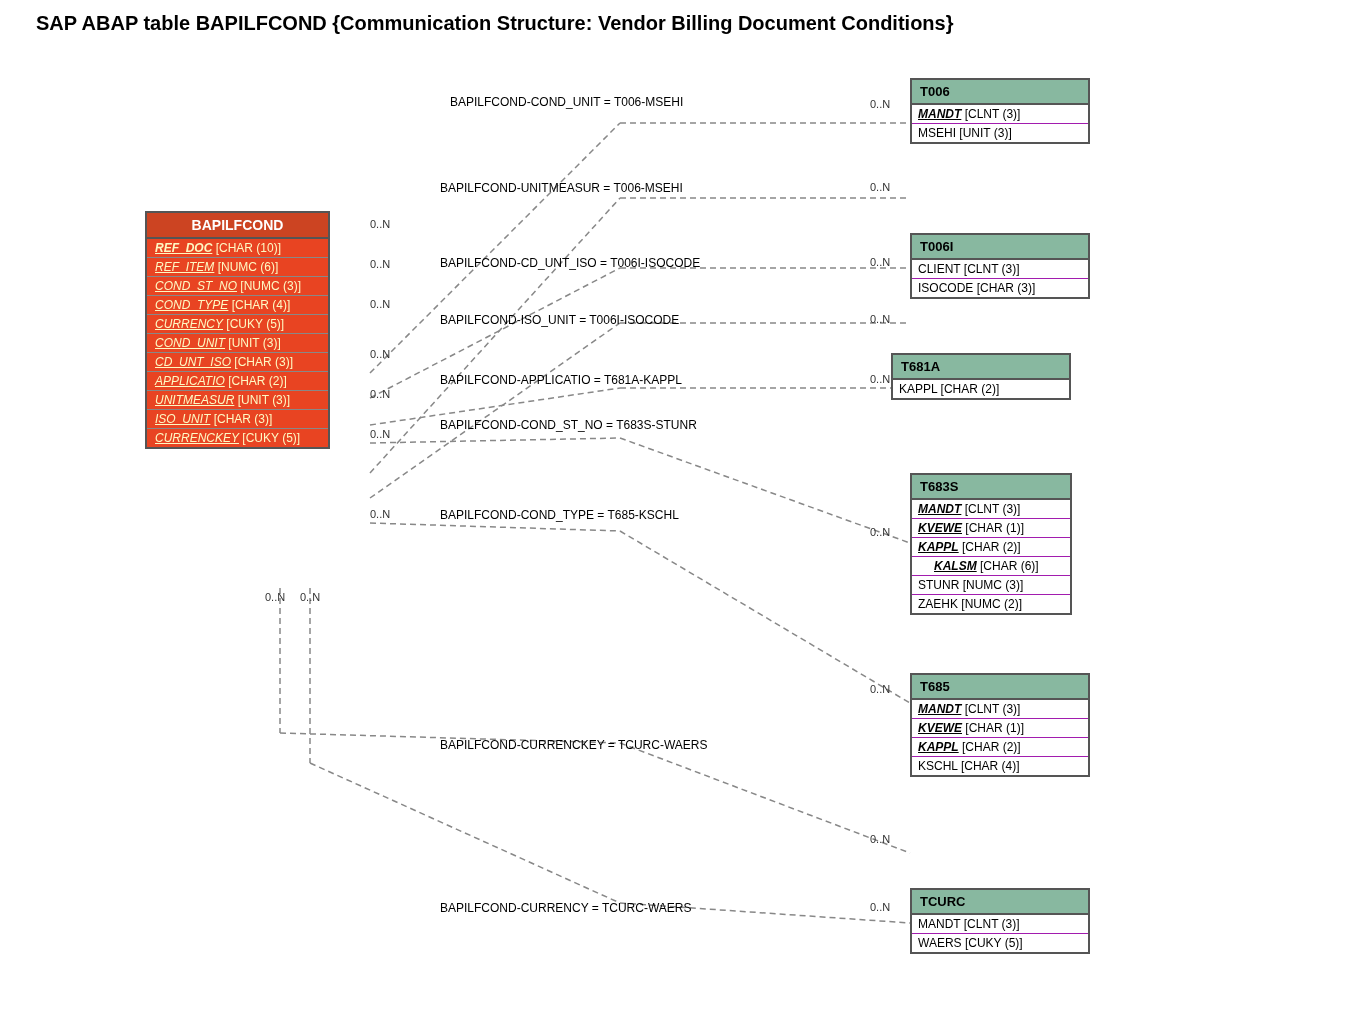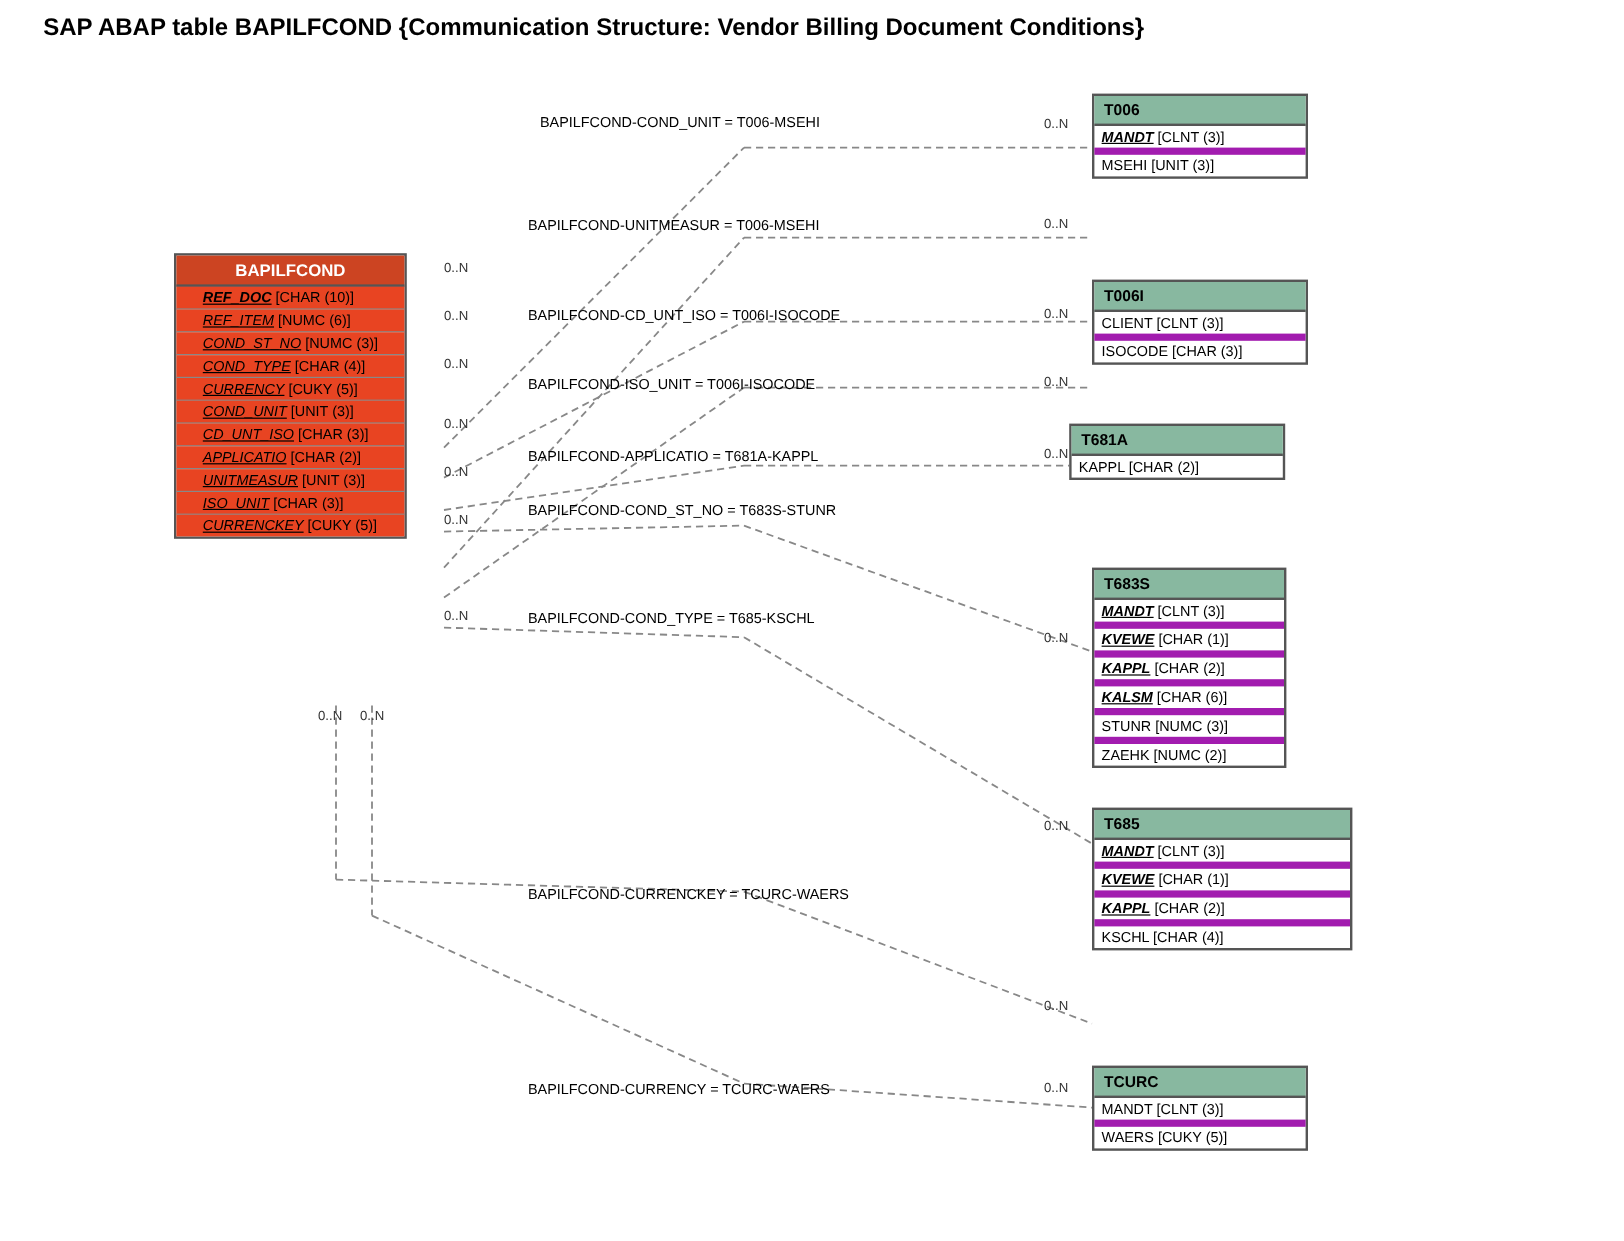--- a/index.html
+++ b/index.html
@@ -41,21 +41,21 @@
     .db-table .table-header {
       background: #88b8a0;
       text-align: left;
       font-weight: bold;
       padding: 4px 8px;
       border-bottom: 2px solid #555;
       font-size: 13px;
     }
     .db-table .table-row {
       padding: 2px 6px;
-      border-bottom: 6px solid #a21caf;
+      border-bottom: 1px solid #a21caf;
       white-space: nowrap;
       font-size: 12px;
     }
     .db-table .table-row:last-child {
       border-bottom: none;
     }
     .db-table .table-row .field-name {
       font-style: italic;
       font-weight: bold;
       text-decoration: underline;
@@ -70,26 +70,26 @@
     .main-entity .entity-header {
       background: #cc4422;
       text-align: center;
       font-weight: bold;
       padding: 4px 8px;
       border-bottom: 2px solid #555;
       font-size: 14px;
       color: #fff;
     }
     .main-entity .entity-row {
-      padding: 2px 22px;
+      padding: 2px 8px;
       border-bottom: 1px solid #888;
       white-space: nowrap;
       font-size: 12px;
       background: #e84422;
-      color: #000000;
+      color: #fef9c3;
     }
     .main-entity .entity-row:last-child {
       border-bottom: none;
     }
     .main-entity .entity-row .field-name {
       font-style: italic;
       text-decoration: underline;
     }
     .main-entity .entity-row .field-name.bold {
       font-weight: bold;
@@ -253,31 +253,31 @@
     <div class="table-row">
       <span style="font-style:italic; font-weight:bold; text-decoration:underline;">MANDT</span> [CLNT (3)]
     </div>
     <div class="table-row">
       <span style="font-style:italic; font-weight:bold; text-decoration:underline;">KVEWE</span> [CHAR (1)]
     </div>
     <div class="table-row">
       <span style="font-style:italic; font-weight:bold; text-decoration:underline;">KAPPL</span> [CHAR (2)]
     </div>
     <div class="table-row">
-      <span style="font-style:italic; font-weight:bold; text-decoration:underline;">KALSM</span> [CHAR (6)]
+      <span style="font-style:italic; font-weight:bold; text-decoration:underline;margin-left:16px;">KALSM</span> [CHAR (6)]
     </div>
     <div class="table-row">
       <span>STUNR</span> [NUMC (3)]
     </div>
     <div class="table-row">
       <span>ZAEHK</span> [NUMC (2)]
     </div>
   </div>
 
-  <div class="db-table" style="left:910px; top:630px; width:217px;">
+  <div class="db-table" style="left:910px; top:630px; width:180px;">
     <div class="table-header">T685</div>
     <div class="table-row">
       <span style="font-style:italic; font-weight:bold; text-decoration:underline;">MANDT</span> [CLNT (3)]
     </div>
     <div class="table-row">
       <span style="font-style:italic; font-weight:bold; text-decoration:underline;">KVEWE</span> [CHAR (1)]
     </div>
     <div class="table-row">
       <span style="font-style:italic; font-weight:bold; text-decoration:underline;">KAPPL</span> [CHAR (2)]
     </div>

